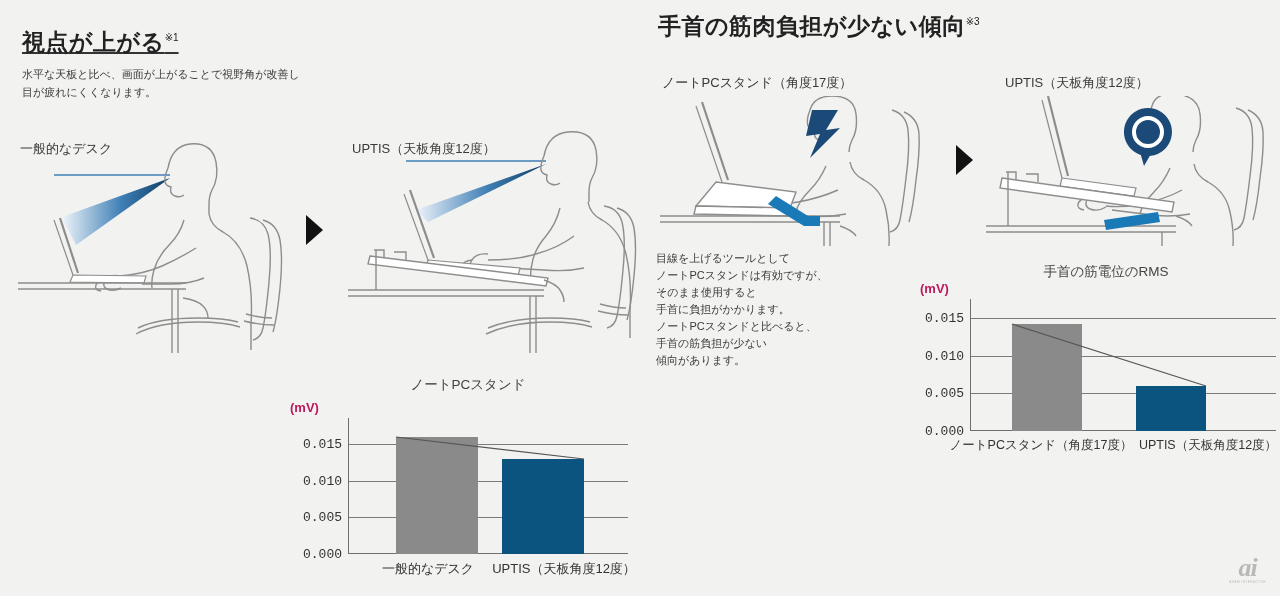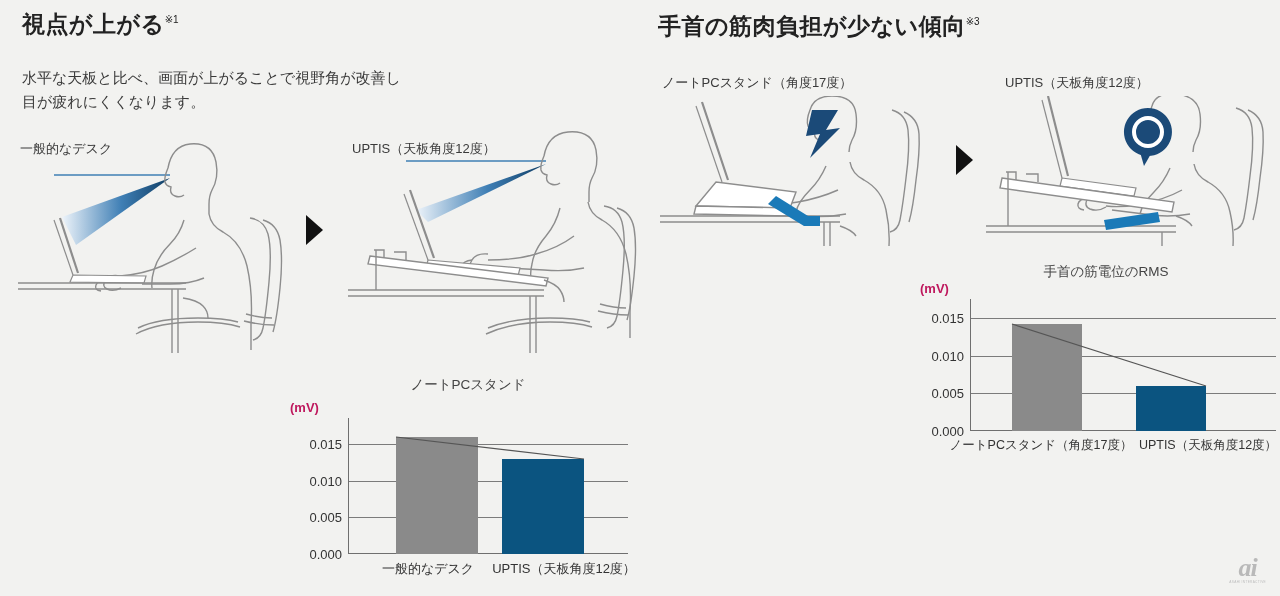--- a/index.html
+++ b/index.html
@@ -12,21 +12,21 @@
     position:relative;
   }
   .page{position:relative;width:1280px;height:596px;}
 
   
   .heading{
     font-size:23px;font-weight:bold;color:#222;letter-spacing:.5px;
     line-height:1.1;white-space:nowrap;
   }
   .heading .sup{font-size:10px;font-weight:normal;vertical-align:super;letter-spacing:0;}
-  .body-text{font-size:15px;line-height:1.62;color:#3a3a3a;white-space:pre-line;}
+  .body-text{font-size:11px;line-height:1.62;color:#3a3a3a;white-space:pre-line;}
   .fig-label{font-size:13px;color:#3a3a3a;white-space:nowrap;}
   .chart-title{font-size:13.5px;color:#444;text-align:center;white-space:nowrap;}
   .axis-unit{font-size:13px;color:#be185d;white-space:nowrap;font-weight:bold;}
   .tick-label{font-size:13px;color:#333;white-space:nowrap;text-align:right;}
   .cat-label{font-size:13px;color:#333;white-space:nowrap;text-align:center;}
 
   
   .panel{position:absolute;}
 
   
@@ -40,38 +40,38 @@
   
   .chart{position:absolute;}
   .plot{position:absolute;box-sizing:border-box;}
   .gridline{position:absolute;left:0;height:1px;background:#7b7b7b;}
   .axis-y{position:absolute;top:0;width:1px;background:#6f6f6f;}
   .axis-x{position:absolute;height:1px;background:#6f6f6f;}
   .bar{position:absolute;bottom:0;}
   .bar-gray{background:#8a8a8a;}
   .bar-blue{background:#0b5480;}
   .connector{position:absolute;overflow:visible;}
-  .ytick{position:absolute;transform:translateY(-50%);}
+  .ytick{position:absolute;transform:translateY(-50%);font-family:Liberation Mono, monospace;}
 
   .logo{
     position:absolute;right:14px;bottom:12px;
     font-family:"Liberation Serif","DejaVu Serif",serif;
     font-size:26px;font-style:italic;font-weight:bold;color:#b9b9b9;
     letter-spacing:-1px;line-height:1;text-align:center;
   }
   .logo .logo-sub{display:block;font-family:"Liberation Sans",sans-serif;
     font-size:3.2px;font-style:normal;font-weight:normal;letter-spacing:.3px;color:#bdbdbd;}
   svg{display:block;}
 </style>
 </head>
 <body>
 
 <div class="page">
 
-  <div class="panel" style="left:22px;top:12px;">
+  <div class="panel" style="left:22px;top:30px;text-decoration:underline;">
     <div class="heading"><span>視点が上がる</span><span class="sup">※1</span></div>
   </div>
   <div class="panel body-text" style="left:22px;top:66px;width:470px;">水平な天板と比べ、画面が上がることで視野角が改善し
 目が疲れにくくなります。</div>
 
   <div class="panel fig-label" style="left:20px;top:140px;">一般的なデスク</div>
   <div class="panel fig-label" style="left:352px;top:140px;">UPTIS（天板角度12度）</div>
 
   <div class="panel" style="left:18px;top:128px;">
     <svg width="300" height="225" viewBox="0 0 300 225">
@@ -279,20 +279,27 @@
       <path d="M250,12 q14,4 16,20 q2,18 -2,48 q-3,26 -6,42 q-2,10 -10,12" fill="none" stroke="#8d8d8d" stroke-width="1.4"></path>
       <path d="M262,14 q14,6 15,22 q1,18 -3,46 q-3,28 -7,42" fill="none" stroke="#8d8d8d" stroke-width="1.4"></path>
 
       <path d="M118,124 L172,116 L174,126 L120,134 Z" fill="#1a7ab8"></path>
       <path d="M162,36 m0,-24 a24,24 0 1,1 -0.1,0 Z" fill="#1b4a78"></path>
       <path d="M154,56 L166,56 L158,70 Z" fill="#1b4a78"></path>
       <circle cx="162" cy="36" r="14" fill="none" stroke="#ffffff" stroke-width="4"></circle>
     </svg>
   </div>
 
+  <div class="panel body-text" style="left:656px;top:250px;width:250px;line-height:1.55;">目線を上げるツールとして
+ノートPCスタンドは有効ですが、
+そのまま使用すると
+手首に負担がかかります。
+ノートPCスタンドと比べると、
+手首の筋負担が少ない
+傾向があります。</div>
 
   <div class="chart" style="left:906px;top:252px;width:370px;height:195px;margin-top:11px;">
     <div class="chart-title" style="position:absolute;left:40px;top:0;width:320px;">手首の筋電位のRMS</div>
     <div class="axis-unit" style="position:absolute;left:14px;top:18px;">(mV)</div>
 
     <div class="plot" style="left:64px;top:36px;width:306px;height:132px;">
       <div class="gridline" style="top:19px;width:306px;"></div>
       <div class="gridline" style="top:57px;width:306px;"></div>
       <div class="gridline" style="top:94px;width:306px;"></div>
       <div class="axis-x" style="bottom:0;left:0;width:306px;"></div>

